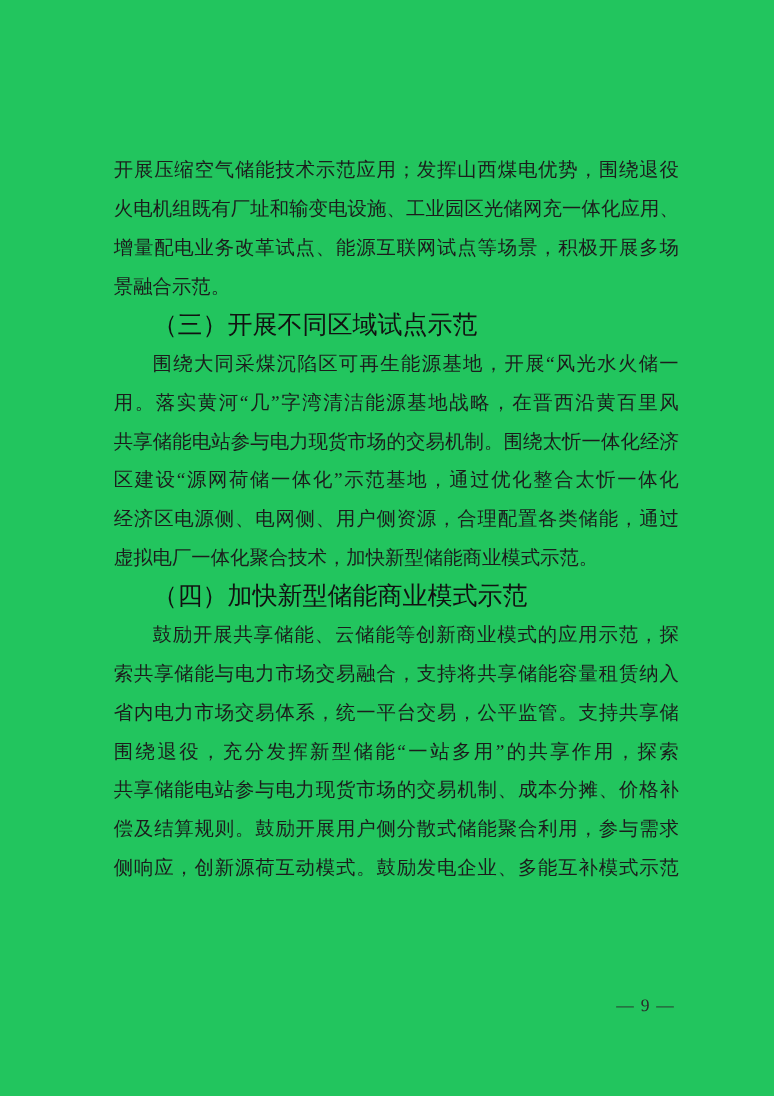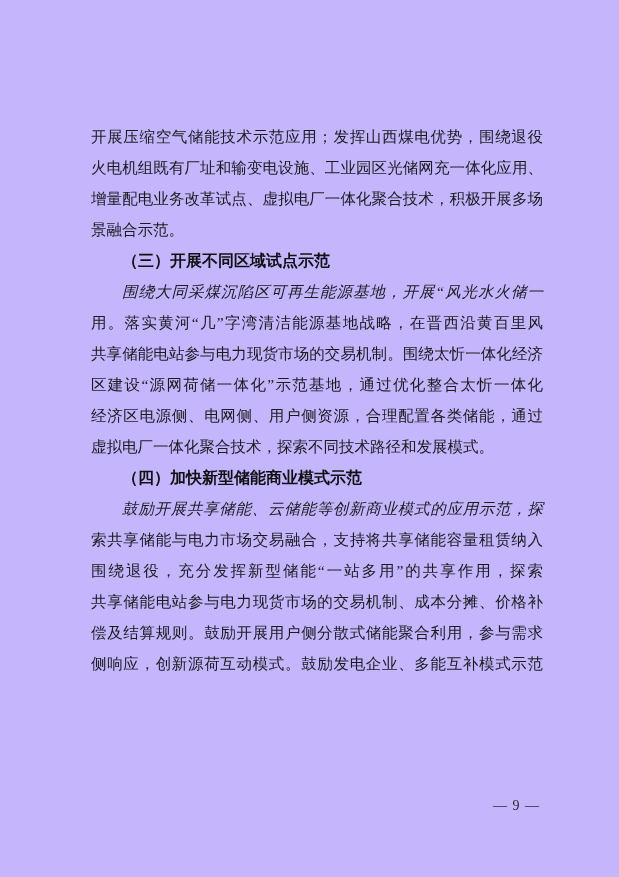--- a/index.html
+++ b/index.html
@@ -2,21 +2,21 @@
 <html><head>
 <meta charset="utf-8">
 <style>
   * { box-sizing: border-box; }
   html, body { margin: 0; padding: 0; }
   body { background: #ffffff; }
   .page {
     position: relative;
     width: 619px;
     height: 877px;
-    background: #c4b5fd;
+    background: #22c55e;
     overflow: hidden;
     font-family: "Liberation Serif", "DejaVu Serif", serif;
     color: #1c1c1c;
   }
   .text-block {
     position: absolute;
     left: 91px;
     top: 121px;
     width: 452px;
   }
@@ -30,25 +30,24 @@
     text-align: justify;
     text-align-last: justify;
     text-justify: inter-character;
   }
   .line.short {
     text-align: left;
     text-align-last: left;
   }
   .line.indent {
     padding-left: 31px;
-    font-style: italic;
   }
   .line.heading {
-    font-weight: bold;
-    font-size: 16px;
+    font-weight: normal;
+    font-size: 20px;
     text-align: left;
     text-align-last: left;
     padding-left: 31px;
     color: #111111;
   }
   .footer {
     position: absolute;
     top: 797px;
     right: 79px;
     font-size: 14px;
@@ -58,36 +57,37 @@
   }
 </style>
 </head>
 <body>
 
 <div class="page">
   <div class="text-block">
 
     <p class="line">开展压缩空气储能技术示范应用；发挥山西煤电优势，围绕退役</p>
     <p class="line">火电机组既有厂址和输变电设施、工业园区光储网充一体化应用、</p>
-    <p class="line">增量配电业务改革试点、虚拟电厂一体化聚合技术，积极开展多场</p>
+    <p class="line">增量配电业务改革试点、能源互联网试点等场景，积极开展多场</p>
     <p class="line short">景融合示范。</p>
 
     <p class="line heading">（三）开展不同区域试点示范</p>
 
     <p class="line indent">围绕大同采煤沉陷区可再生能源基地，开展“风光水火储一</p>
     <p class="line">用。落实黄河“几”字湾清洁能源基地战略，在晋西沿黄百里风</p>
     <p class="line">共享储能电站参与电力现货市场的交易机制。围绕太忻一体化经济</p>
     <p class="line">区建设“源网荷储一体化”示范基地，通过优化整合太忻一体化</p>
     <p class="line">经济区电源侧、电网侧、用户侧资源，合理配置各类储能，通过</p>
-    <p class="line short">虚拟电厂一体化聚合技术，探索不同技术路径和发展模式。</p>
+    <p class="line short">虚拟电厂一体化聚合技术，加快新型储能商业模式示范。</p>
 
     <p class="line heading">（四）加快新型储能商业模式示范</p>
 
     <p class="line indent">鼓励开展共享储能、云储能等创新商业模式的应用示范，探</p>
     <p class="line">索共享储能与电力市场交易融合，支持将共享储能容量租赁纳入</p>
+    <p class="line">省内电力市场交易体系，统一平台交易，公平监管。支持共享储</p>
     <p class="line">围绕退役，充分发挥新型储能“一站多用”的共享作用，探索</p>
     <p class="line">共享储能电站参与电力现货市场的交易机制、成本分摊、价格补</p>
     <p class="line">偿及结算规则。鼓励开展用户侧分散式储能聚合利用，参与需求</p>
     <p class="line">侧响应，创新源荷互动模式。鼓励发电企业、多能互补模式示范</p>
 
   </div>
 
   <div class="footer">— 9 —</div>
 </div>
 

